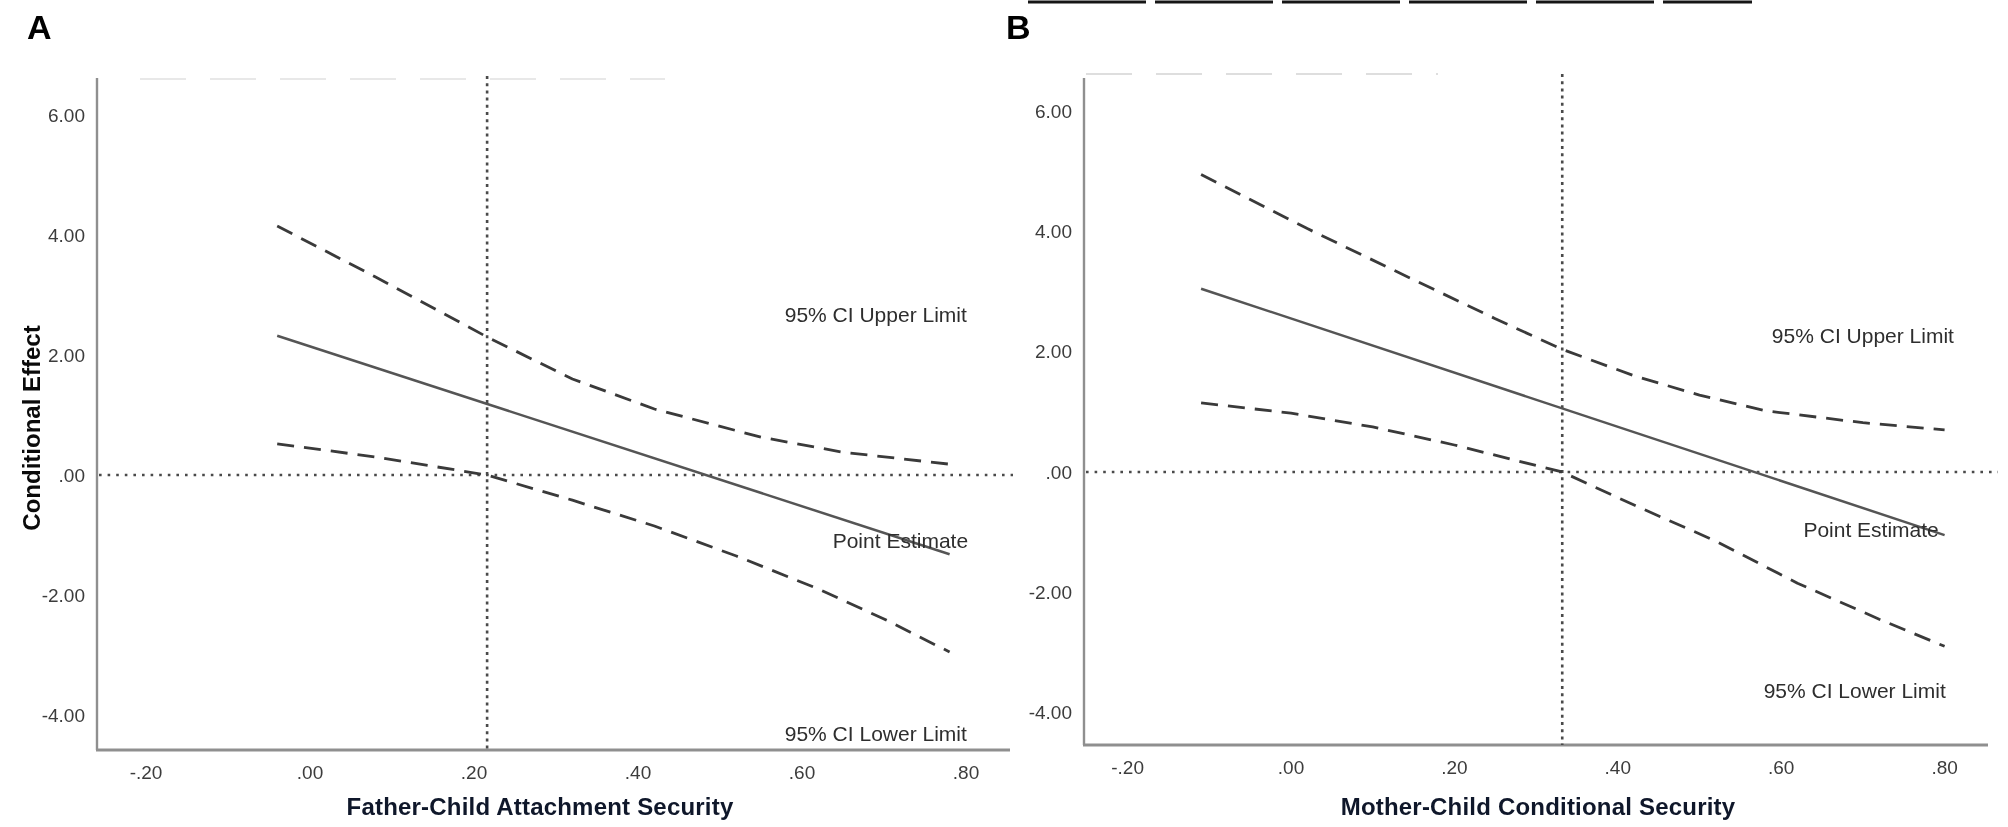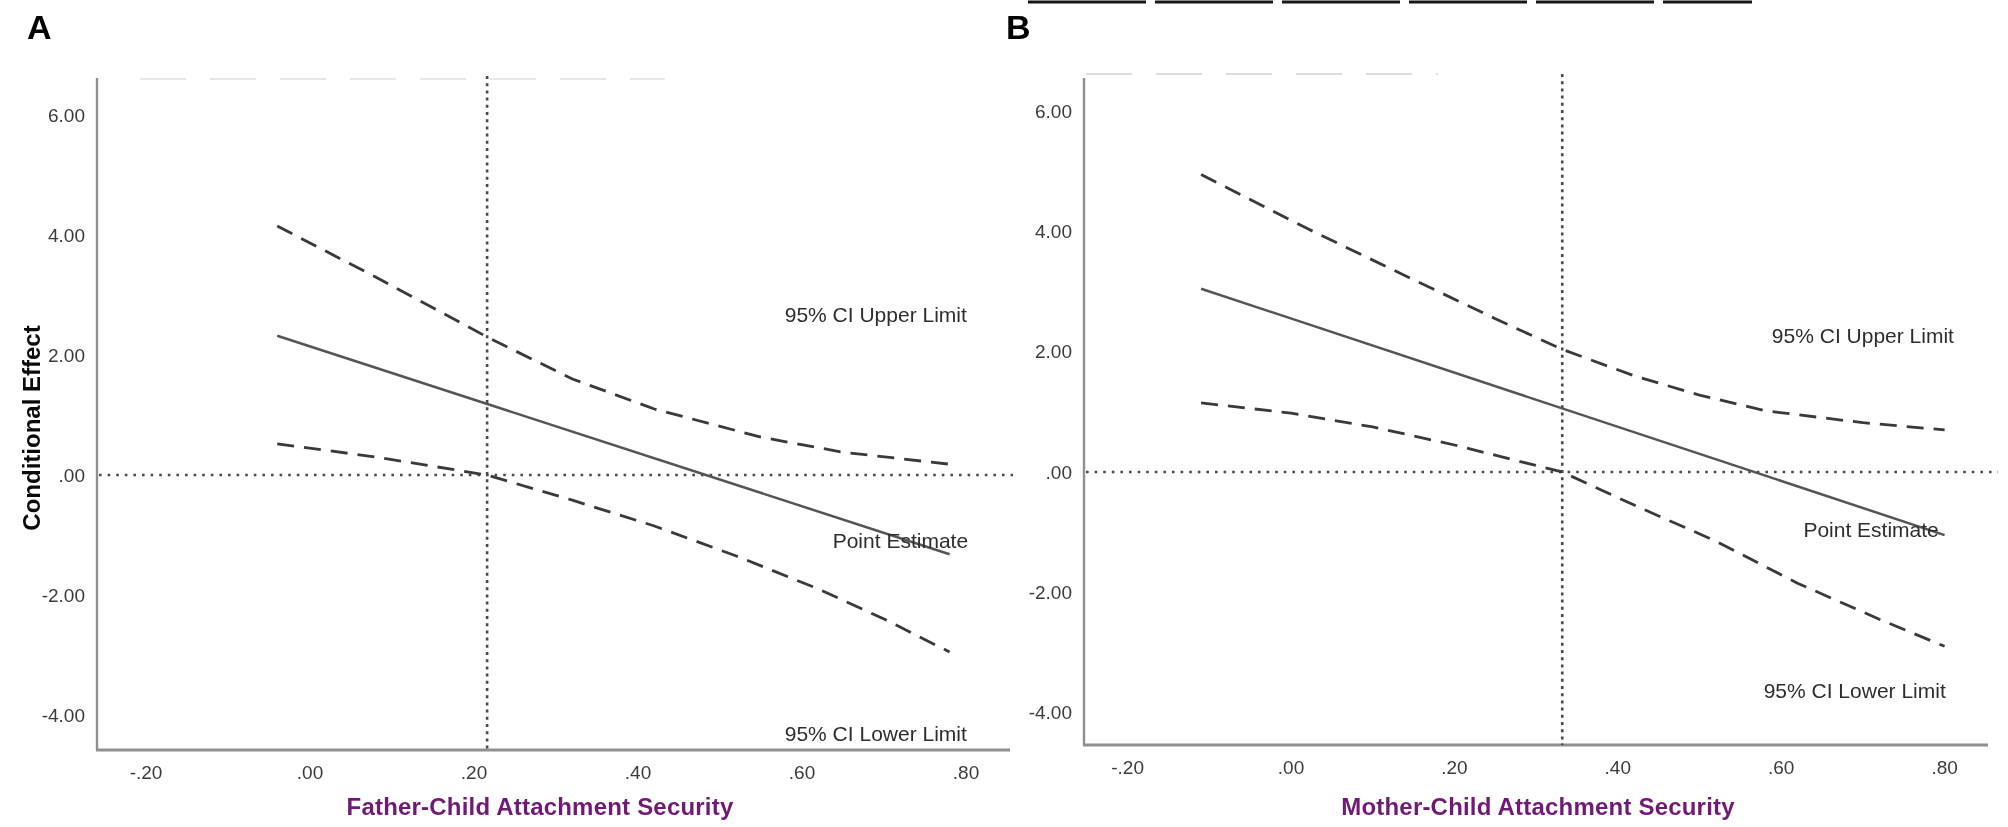--- a/index.html
+++ b/index.html
@@ -25,21 +25,21 @@
     font-weight: 700;
     color: #000000;
     line-height: 1;
   }
   #letter-a { left: 27px; top: 10px; }
   #letter-b { left: 1006px; top: 10px; }
   .x-title {
     position: absolute;
     font-size: 24px;
     font-weight: 700;
-    color: #701a75;
+    color: #0f172a;
     white-space: nowrap;
     transform: translate(-50%, -50%);
     letter-spacing: 0.2px;
   }
   #x-title-a { left: 540px; top: 807px; }
   #x-title-b { left: 1538px; top: 807px; }
   .y-title {
     position: absolute;
     font-size: 24px;
     font-weight: 700;
@@ -102,15 +102,15 @@
         <text x="1072" y="598.7" text-anchor="end" font-size="19" fill="#3c3c3c">-2.00</text>
         <text x="1072" y="718.9" text-anchor="end" font-size="19" fill="#3c3c3c">-4.00</text>
         <text x="1862.9" y="343.2" text-anchor="middle" font-size="21" fill="#2e2e2e">95% CI Upper Limit</text>
         <text x="1871.1" y="537.3" text-anchor="middle" font-size="21" fill="#2e2e2e">Point Estimate</text>
         <text x="1854.7" y="697.8" text-anchor="middle" font-size="21" fill="#2e2e2e">95% CI Lower Limit</text>
       </g>
     </svg>
   <div class="panel-letter" id="letter-a">A</div>
   <div class="panel-letter" id="letter-b">B</div>
   <div class="x-title" id="x-title-a">Father-Child Attachment Security</div>
-  <div class="x-title" id="x-title-b">Mother-Child Attachment Security</div>
+  <div class="x-title" id="x-title-b">Mother-Child Conditional Security</div>
   <div class="y-title" id="y-title-a">Conditional Effect</div>
 </div>
 
 </body></html>

